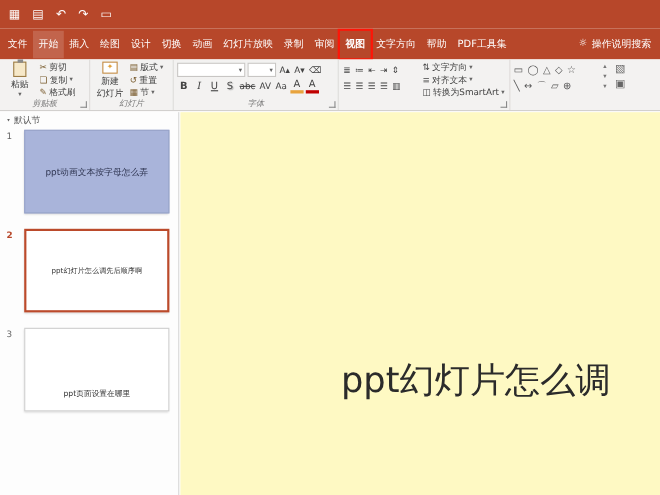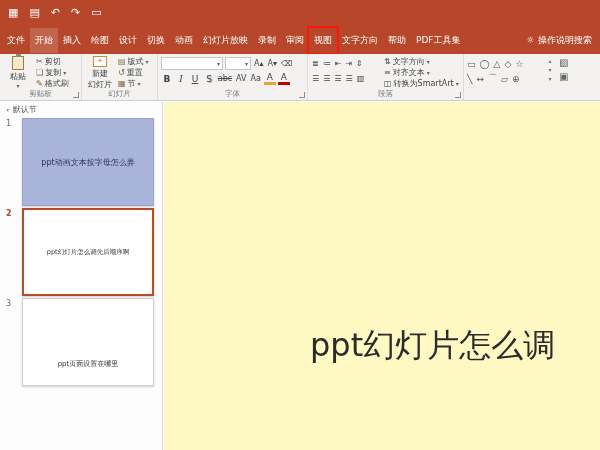--- a/index.html
+++ b/index.html
@@ -12,30 +12,30 @@
     background:#b7472a; color:#fff; display:flex; align-items:center; padding:0 8px; }
   .qat { display:flex; gap:11px; font-size:11px; line-height:26px; }
   .qat span { cursor:default; }
   .doc-title { margin-left:auto; font-size:10px; padding-right:14px;margin-top:48px; }
 
   
   .tabsbar { position:absolute; top:26px; left:0; right:0; height:28px;
     background:#b7472a; display:flex; align-items:center; padding:0 2px; overflow:hidden; }
   .tab { color:#fff; font-size:9px; padding:6px 5px; white-space:nowrap; cursor:default; }
   .tab.selected { background:rgba(255,255,255,0.16); }
-  .tab.annotated { outline:2px solid #ff1507; outline-offset:0px; }
+  .tab.annotated { outline:2px solid #ff1507; outline-offset:0px;font-weight:bold; }
   .search { margin-left:auto; color:#fff; font-size:9px; display:flex; gap:4px;
     align-items:center; padding-right:6px; white-space:nowrap; }
 
   
   .ribbon { position:absolute; top:54px; left:0; right:0; height:47px;
     background:#f3f2f1; border-bottom:1px solid #d2d0ce; display:flex; }
   .group { position:relative; height:100%; border-right:1px solid #dedcda; padding:2px 3px 11px; }
   .group-label { position:absolute; bottom:1px; left:0; right:0; text-align:center;
-    font-size:7.5px; color:#7a7a7a; }
+    font-size:7.5px; color:#7a7a7a;font-style:italic; }
   .launcher { position:absolute; right:2px; bottom:2px; width:6px; height:6px;
     border-right:1px solid #8a8a8a; border-bottom:1px solid #8a8a8a; }
   .bigbtn { float:left; width:30px; height:34px; display:flex; flex-direction:column;
     align-items:center; justify-content:flex-start; font-size:8px; color:#3b3b3b; text-align:center; }
   .smallcol { float:left; margin-left:3px; }
   .smallbtn { display:flex; align-items:center; gap:2px; font-size:8px; color:#444;
     height:11px; white-space:nowrap; }
   .icon8 { font-size:8px; color:#7a5c2e; }
   .clip-icon { width:12px; height:14px; background:#f6e8c8; border:1px solid #9c7c46;
     position:relative; margin-bottom:1px; }
@@ -62,21 +62,21 @@
   .draw-right { float:left; margin-left:4px; font-size:10px; color:#666; line-height:14px; }
 
   
   .panel { position:absolute; top:102px; left:0; width:163px; bottom:0;
     background:#fdfdfd; border-right:1px solid #d6d6d6; }
   .section-row { position:absolute; top:2px; left:6px; display:flex; gap:3px;
     align-items:center; font-size:8px; color:#555;font-family:Liberation Mono, monospace; }
   .thumb-row { position:absolute; left:0; right:0; }
   .thumb-num { position:absolute; left:6px; top:1px; font-size:8px; color:#666; }
   .thumb-num.sel { color:#b7472a; font-weight:bold; }
-  .thumb { position:absolute; left:22px; top:0; width:132px; height:88px; background:#fff;
+  .thumb { position:absolute; left:22px; top:0; width:132px; height:76px; background:#fff;
     border:1px solid #cfcfcf; box-shadow:0 1px 2px rgba(0,0,0,.18);
     display:flex; align-items:center; justify-content:center; text-align:center; overflow:hidden; }
   .thumb.s1 { background:#a9b4da; border-color:#98a4c9; }
   .thumb.selected { border:2px solid #bb4a2b; }
   .t1 { font-size:8px; color:#2e3450; }
   .t2 { font-size:6.5px; color:#333; }
   .t3 { font-size:7px; color:#333;margin-top:44px; }
 
   
   .canvas { position:absolute; top:102px; left:164px; right:0; bottom:0; background:#fef9c3; }
@@ -224,21 +224,20 @@
           <span>≡</span>
           <span>对齐文本</span>
           <span class="dd">▾</span>
         </div>
         <div class="pbtn">
           <span>◫</span>
           <span>转换为SmartArt</span>
           <span class="dd">▾</span>
         </div>
       </div>
-      <div class="group-label">段落</div>
       <div class="launcher"></div>
     </div>
 
     <div class="group" style="flex:1; border-right:none;">
       <div class="shapes">
         <div class="shaperow">
           <span>▭</span>
           <span>◯</span>
           <span>△</span>
           <span>◇</span>

